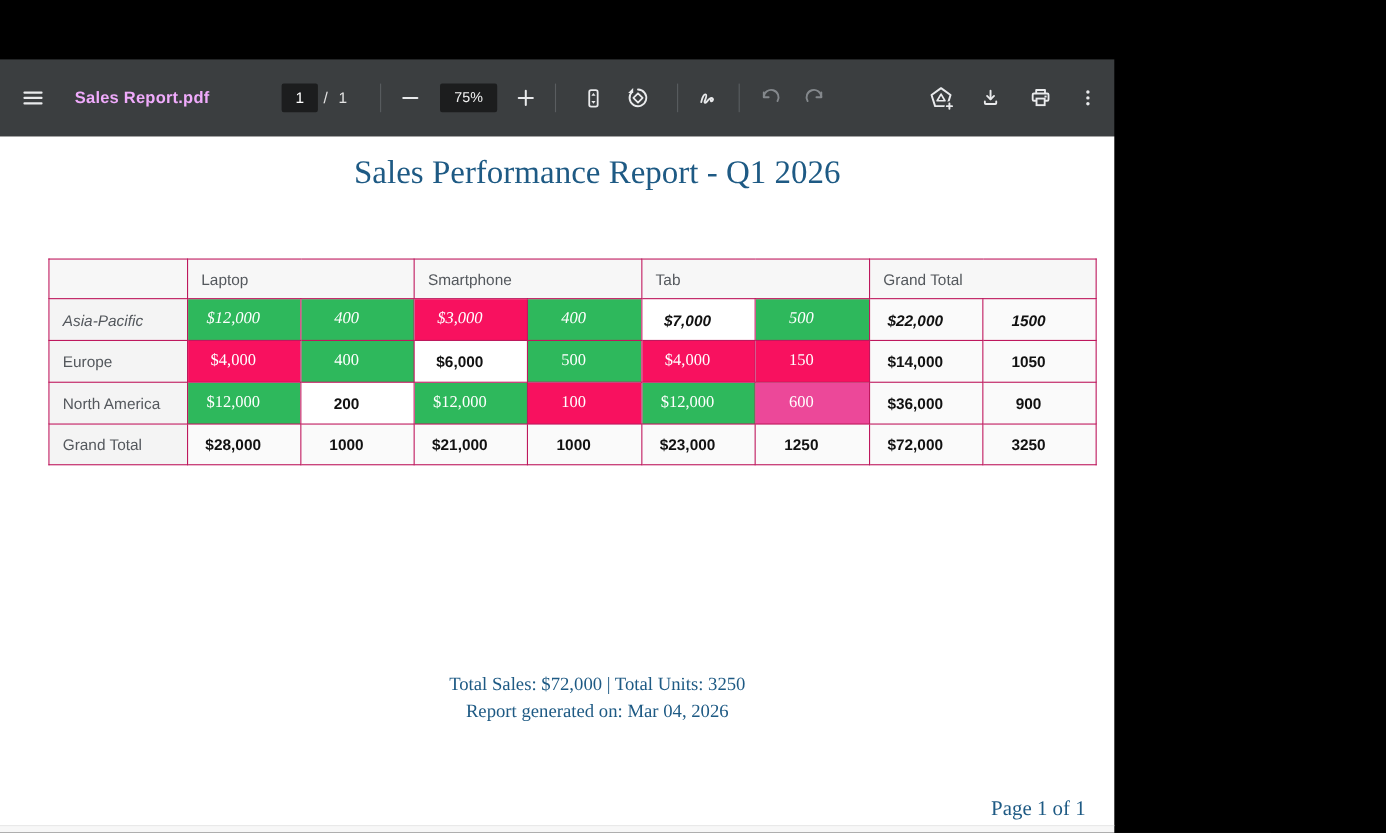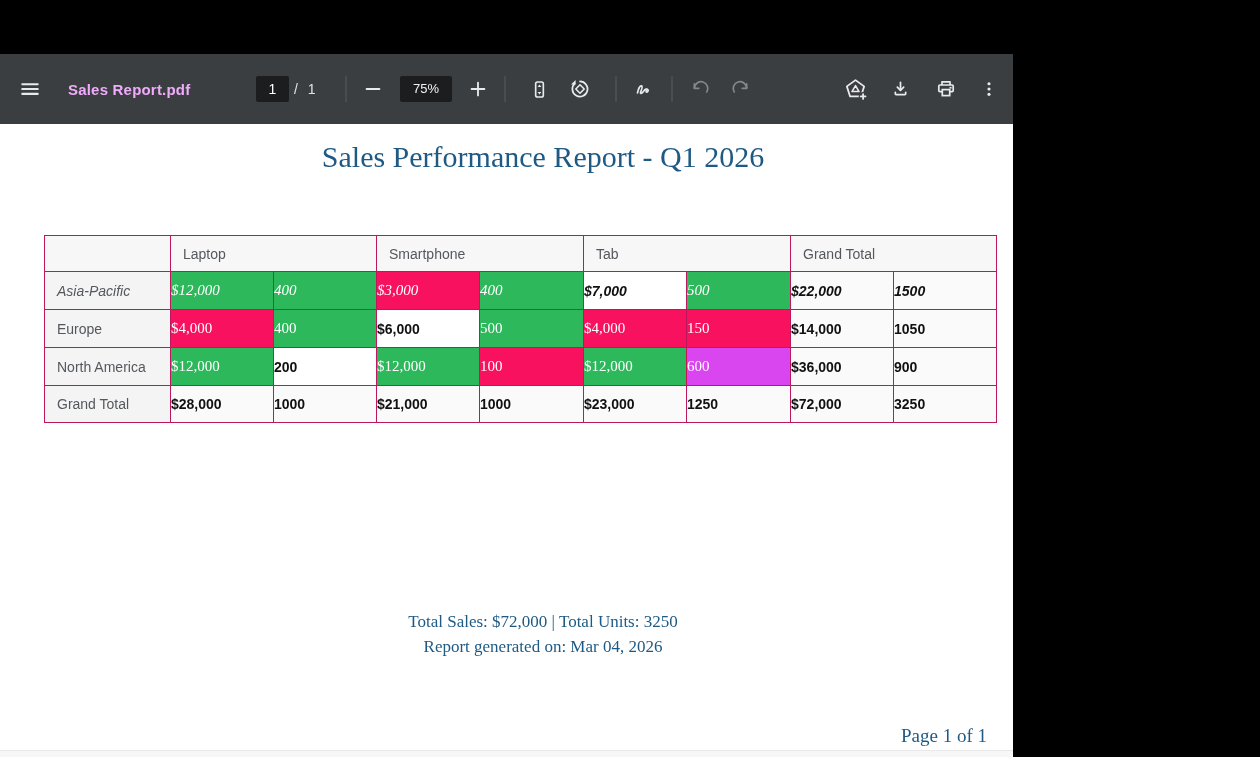--- a/index.html
+++ b/index.html
@@ -42,21 +42,21 @@
                  font-family:"Liberation Serif", serif; font-size:19px; }
 
   
   .report-table { position:absolute; left:44px; top:111px; width:952px;
                   border-collapse:collapse; table-layout:fixed; font-size:14px; }
   .report-table th, .report-table td { border:1px solid #be185d; overflow:hidden; white-space:nowrap; }
   .th-group, .th-sub { background:#f7f7f7; color:#54585d; font-weight:400;
                        text-align:left; padding-left:12px; font-size:14px; }
   .row-label { background:#f4f4f4; color:#54585d; font-weight:400;
                text-align:left; padding-left:12px; font-size:14px; }
-  td.num { text-align:left; padding-right:20px; font-weight:700; color:#111; background:#fff; }
+  td.num { text-align:center; padding-right:20px; font-weight:700; color:#111; background:#fff; }
   td.c-total { background:#fafafa; }
   td.c-hl { font-family:"Liberation Serif", serif; font-weight:400; color:#fff; font-size:15px; }
 </style>
 </head>
 <body>
 
 <div class="stage">
 
   <div class="toolbar">
 
@@ -213,21 +213,21 @@
             <td class="num c-total">$14,000</td>
             <td class="num c-total">1050</td>
           </tr>
           <tr style="height: 38px;">
             <th class="row-label">North America</th>
             <td class="num c-hl" style="background: rgb(46, 184, 92);">$12,000</td>
             <td class="num">200</td>
             <td class="num c-hl" style="background: rgb(46, 184, 92);">$12,000</td>
             <td class="num c-hl" style="background: rgb(248, 17, 95);">100</td>
             <td class="num c-hl" style="background: rgb(46, 184, 92);">$12,000</td>
-            <td class="num c-hl" style="background: #d946ef;">600</td>
+            <td class="num c-hl" style="background: #ec4899;">600</td>
             <td class="num c-total">$36,000</td>
             <td class="num c-total">900</td>
           </tr>
           <tr style="height: 37px;">
             <th class="row-label">Grand Total</th>
             <td class="num c-total">$28,000</td>
             <td class="num c-total">1000</td>
             <td class="num c-total">$21,000</td>
             <td class="num c-total">1000</td>
             <td class="num c-total">$23,000</td>

